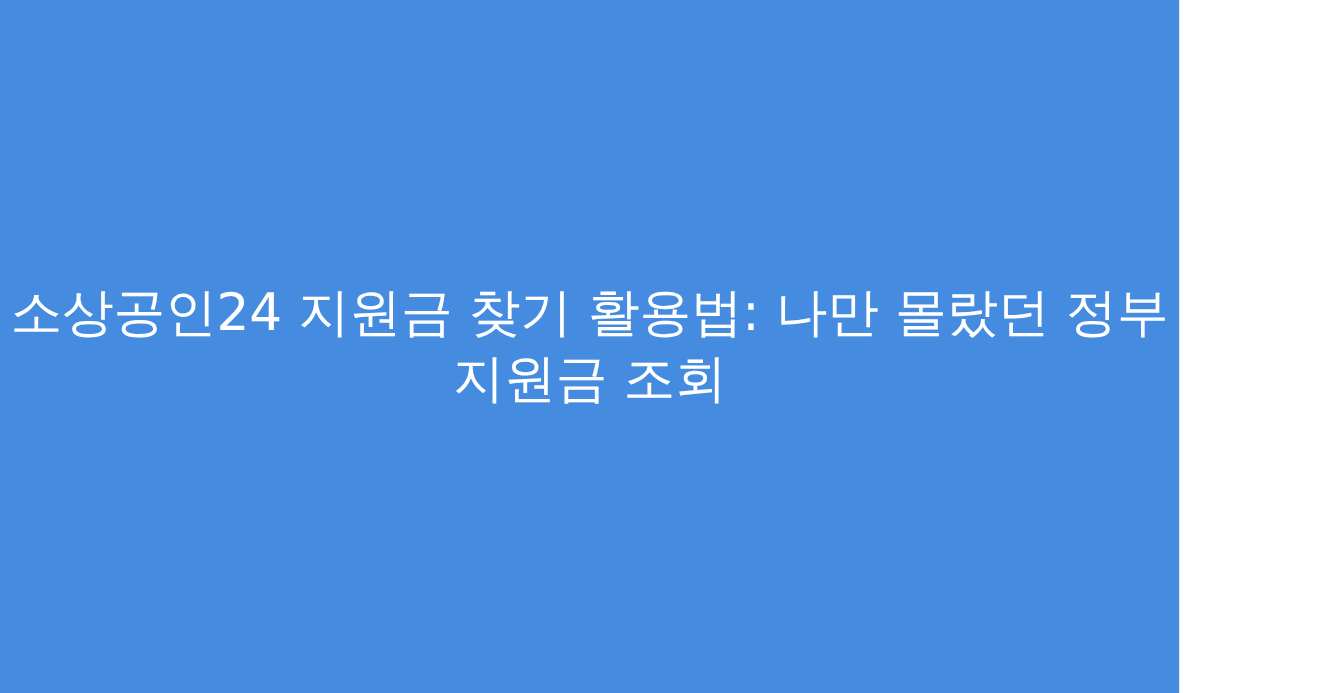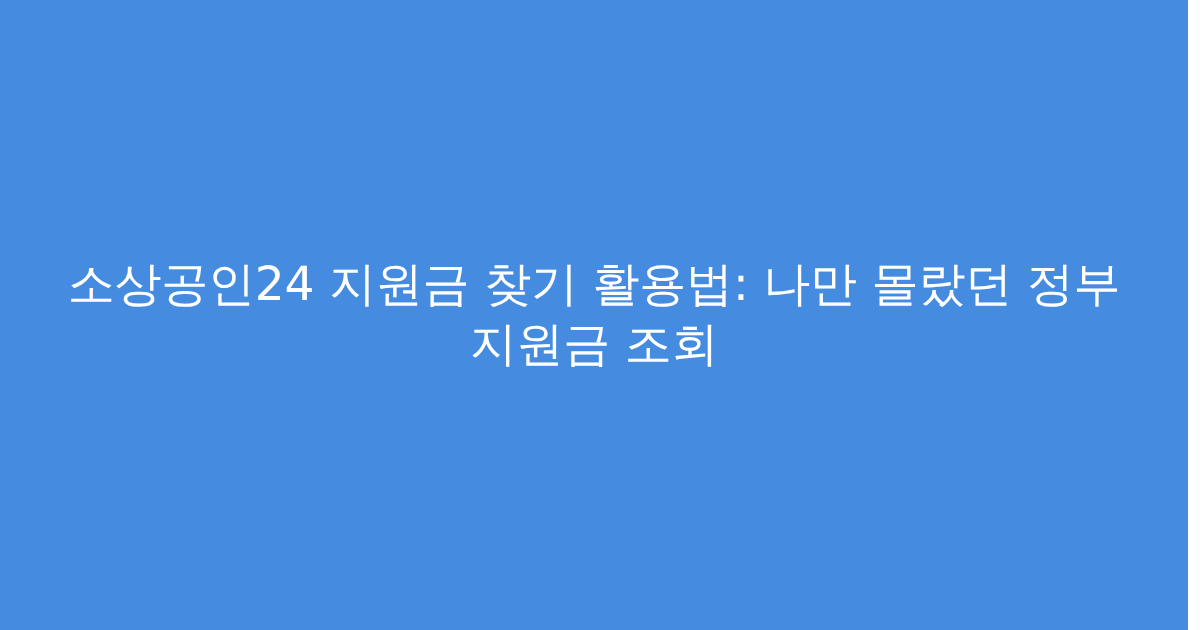--- a/index.html
+++ b/index.html
@@ -12,21 +12,21 @@
     width: 1200px;
     height: 630px;
     overflow: hidden;
     font-family: "DejaVu Sans", "Liberation Sans", sans-serif;
   }
 
   
   .og-card {
     position: relative;
     box-sizing: border-box;
-    width: 1188px;
+    width: 1072px;
     height: 630px;
     display: flex;
     align-items: center;
     justify-content: center;
     background-color: #458ce1;
   }
 
   
   .title-block {
     width: 1060px;

